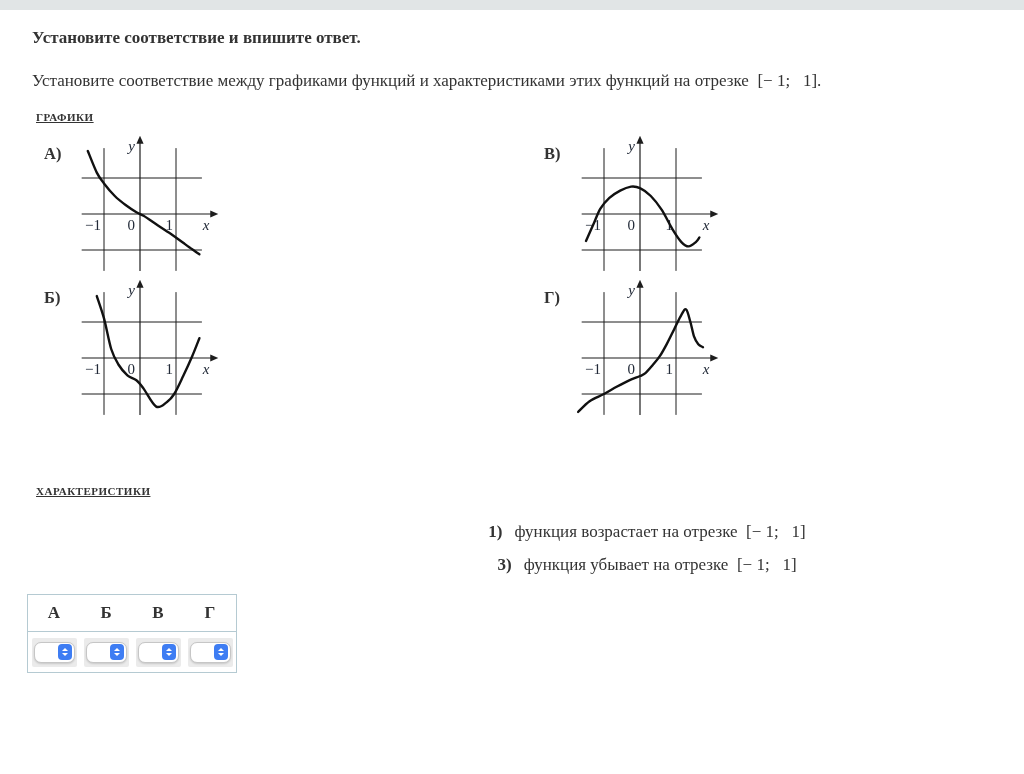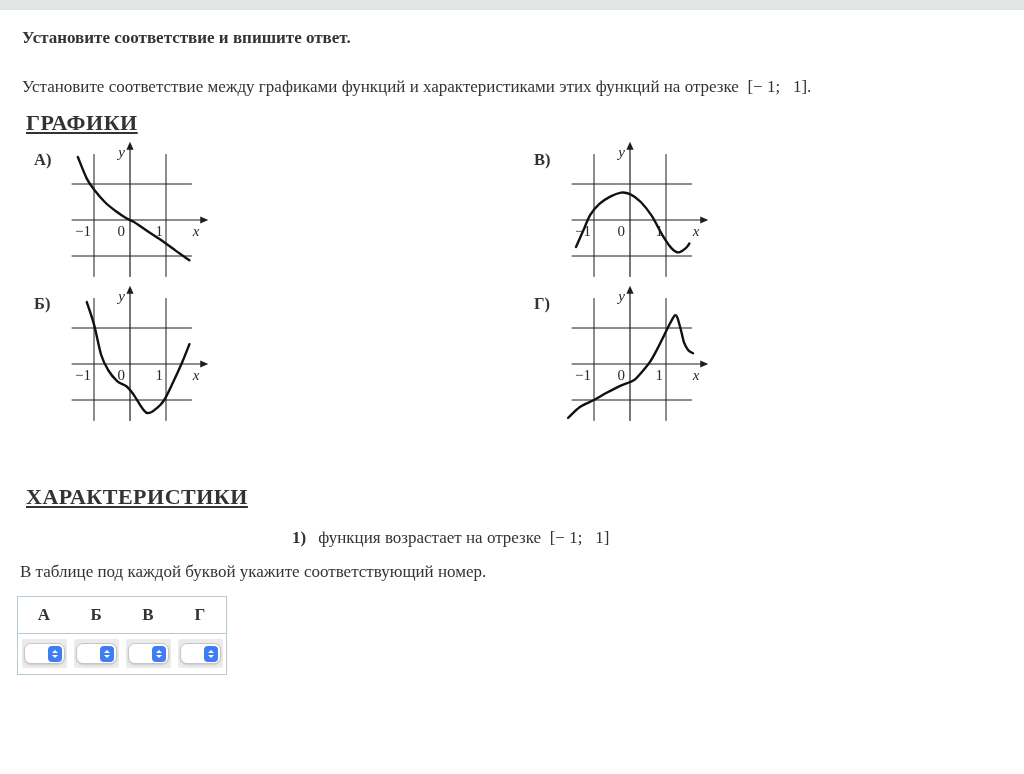--- a/index.html
+++ b/index.html
@@ -1,29 +1,29 @@
 <!DOCTYPE html>
 <html><head>
 <meta charset="utf-8">
 <style>
   html,body{margin:0;padding:0;background:#ffffff;width:1024px;height:774px;overflow:hidden;}
   body{font-family:"Liberation Serif","DejaVu Serif",serif;color:#333333;}
   .top-strip{height:10px;background:#e1e5e6;width:100%;}
-  .content{padding:0 22px;}
+  .content{padding:0 32px;}
   .page-title{font-size:17px;font-weight:bold;margin:17px 0 0 0;line-height:21px;}
-  .subtitle{font-size:17px;margin:28px 0 0 0;line-height:22px;}
-  .section-heading{font-size:22px;font-weight:bold;text-decoration:underline;margin:14px 0 0 4px;line-height:22px;letter-spacing:.5px;}
+  .subtitle{font-size:17px;margin:22px 0 0 0;line-height:22px;}
+  .section-heading{font-size:11px;font-weight:bold;text-decoration:underline;margin:14px 0 0 4px;line-height:22px;letter-spacing:.5px;}
   .graphs{display:grid;grid-template-columns:500px auto;row-gap:2px;margin:8px 0 0 12px;}
   .graph-block{display:flex;align-items:flex-start;}
   .graph-letter{font-weight:bold;font-size:16.5px;width:26px;margin-top:8px;flex:0 0 26px;}
   svg.graph-svg{width:185px;height:142px;display:block;}
   svg.graph-svg text{font-family:"Liberation Serif","DejaVu Serif",serif;}
   .chars-heading{margin-top:58px;}
   .chars-list{margin:14px 0 0 270px;}
-  .char-row{font-size:17px;line-height:32.5px;}
+  .char-row{font-size:17px;line-height:32.5px;text-align:center;}
   .char-num{font-weight:bold;margin-right:12px;}
   .table-instruction{font-size:17px;margin:6px 0 0 -2px;line-height:22px;}
   .ans-table{margin:13px 0 0 -5px;width:208px;border:1px solid #b5cad2;background:#fff;}
   .ans-head{display:grid;grid-template-columns:repeat(4,52px);height:36px;align-items:center;border-bottom:1px solid #b5cad2;}
   .ans-head span{text-align:center;font-weight:bold;font-size:17px;}
   .ans-body{display:grid;grid-template-columns:repeat(4,52px);height:40px;align-items:center;justify-items:center;}
   .select-box{width:45px;height:29px;background:#ebebeb;border-radius:2px;display:flex;align-items:center;justify-content:center;}
   .select-pill{width:41px;height:21px;background:#ffffff;border:1px solid #c6c6c6;border-radius:7px;box-shadow:0 1px 2px rgba(0,0,0,.15);display:flex;align-items:center;box-sizing:border-box;padding:0 2px 0 5px;cursor:default;}
   .select-value{flex:1;font-size:12px;line-height:17px;}
   .stepper{width:14px;height:16px;background:#3e7df3;border-radius:4px;display:flex;flex-direction:column;align-items:center;justify-content:center;gap:2px;flex:0 0 14px;}
@@ -121,23 +121,25 @@
         </svg>
     </div>
   </div>
 
   <h2 class="section-heading chars-heading">ХАРАКТЕРИСТИКИ</h2>
 
   <div class="chars-list">
     <div class="char-row">
       <span class="char-num">1)</span><span>функция возрастает на отрезке&nbsp; [−&nbsp;1;&nbsp;&nbsp; 1]</span>
     </div>
+    <div class="char-row">
+      <span class="char-num">3)</span><span>функция убывает на отрезке&nbsp; [−&nbsp;1;&nbsp;&nbsp; 1]</span>
+    </div>
   </div>
 
-  <p class="table-instruction">В таблице под каждой буквой укажите соответствующий номер.</p>
 
   <div class="ans-table">
     <div class="ans-head">
       <span>А</span>
       <span>Б</span>
       <span>В</span>
       <span>Г</span>
     </div>
     <div class="ans-body">
       <div class="select-box">

